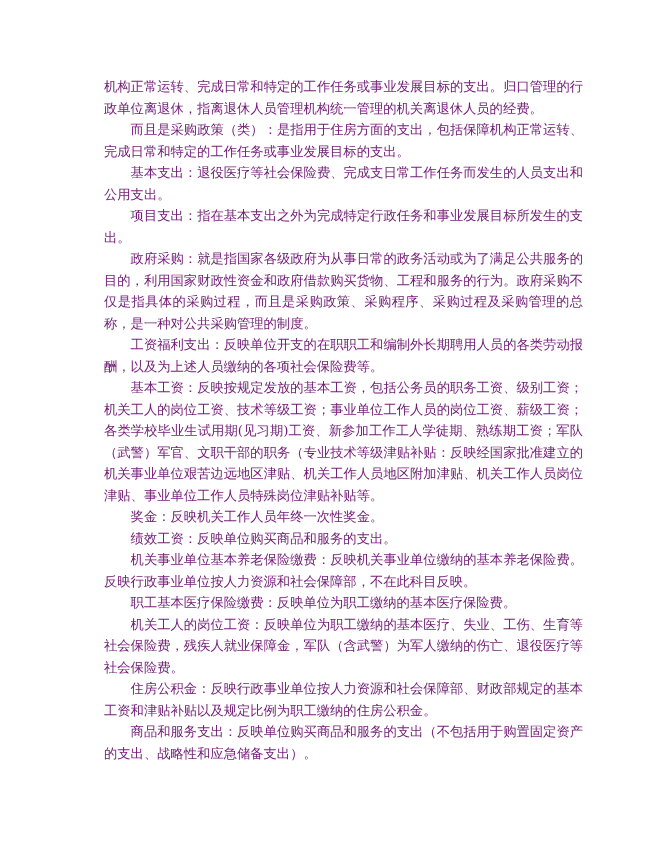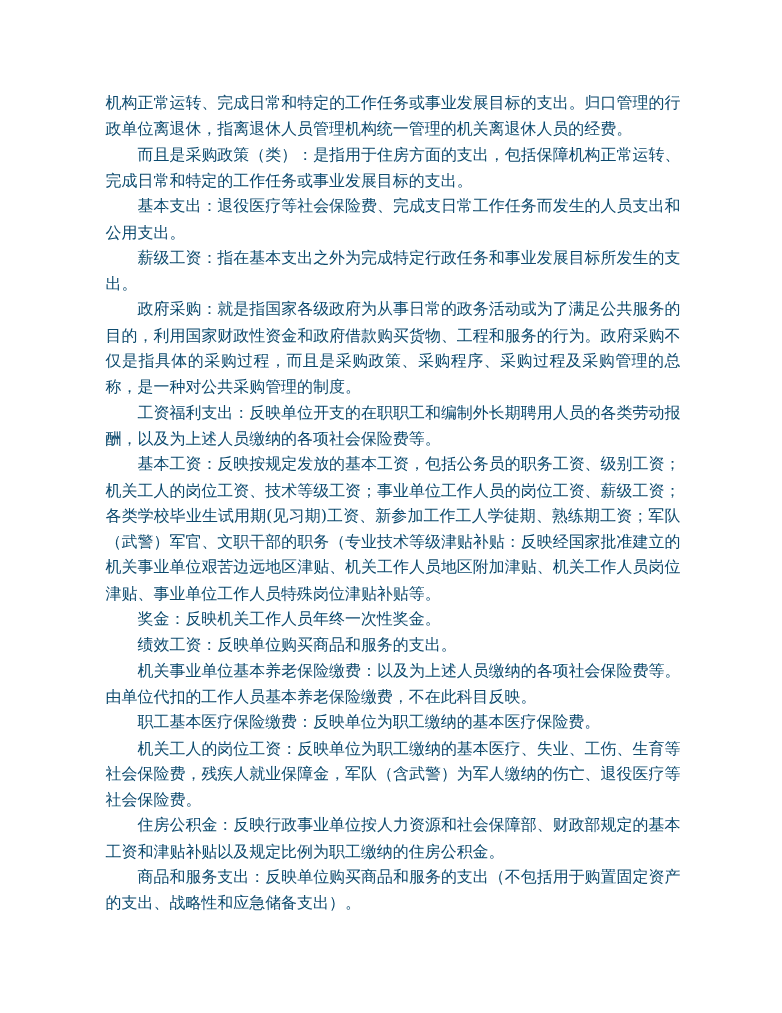--- a/index.html
+++ b/index.html
@@ -9,24 +9,24 @@
   }
   .page {
     position: relative;
     width: 652px;
     height: 844px;
     background: #ffffff;
     overflow: hidden;
   }
   .content {
     position: absolute;
-    left: 88px;
+    left: 104px;
     top: 76px;
     width: 479px;
-    color: #0c4a6e;
+    color: #701a75;
     font-family: "DejaVu Serif", "Liberation Serif", serif;
     font-size: 13.3px;
     line-height: 21.5px;
     text-align: justify;
     text-justify: inter-character;
   }
   .content p {
     margin: 0;
     padding: 0;
   }
@@ -35,25 +35,25 @@
   }
 </style>
 </head>
 <body>
 
 <div class="page">
   <div class="content">
     <p>机构正常运转、完成日常和特定的工作任务或事业发展目标的支出。归口管理的行政单位离退休，指离退休人员管理机构统一管理的机关离退休人员的经费。</p>
     <p class="indent">而且是采购政策（类）：是指用于住房方面的支出，包括保障机构正常运转、完成日常和特定的工作任务或事业发展目标的支出。</p>
     <p class="indent">基本支出：退役医疗等社会保险费、完成支日常工作任务而发生的人员支出和公用支出。</p>
-    <p class="indent">薪级工资：指在基本支出之外为完成特定行政任务和事业发展目标所发生的支出。</p>
+    <p class="indent">项目支出：指在基本支出之外为完成特定行政任务和事业发展目标所发生的支出。</p>
     <p class="indent">政府采购：就是指国家各级政府为从事日常的政务活动或为了满足公共服务的目的，利用国家财政性资金和政府借款购买货物、工程和服务的行为。政府采购不仅是指具体的采购过程，而且是采购政策、采购程序、采购过程及采购管理的总称，是一种对公共采购管理的制度。</p>
     <p class="indent">工资福利支出：反映单位开支的在职职工和编制外长期聘用人员的各类劳动报酬，以及为上述人员缴纳的各项社会保险费等。</p>
     <p class="indent">基本工资：反映按规定发放的基本工资，包括公务员的职务工资、级别工资；机关工人的岗位工资、技术等级工资；事业单位工作人员的岗位工资、薪级工资；各类学校毕业生试用期(见习期)工资、新参加工作工人学徒期、熟练期工资；军队（武警）军官、文职干部的职务（专业技术等级津贴补贴：反映经国家批准建立的机关事业单位艰苦边远地区津贴、机关工作人员地区附加津贴、机关工作人员岗位津贴、事业单位工作人员特殊岗位津贴补贴等。</p>
     <p class="indent">奖金：反映机关工作人员年终一次性奖金。</p>
     <p class="indent">绩效工资：反映单位购买商品和服务的支出。</p>
-    <p class="indent">机关事业单位基本养老保险缴费：以及为上述人员缴纳的各项社会保险费等。由单位代扣的工作人员基本养老保险缴费，不在此科目反映。</p>
+    <p class="indent">机关事业单位基本养老保险缴费：反映机关事业单位缴纳的基本养老保险费。反映行政事业单位按人力资源和社会保障部，不在此科目反映。</p>
     <p class="indent">职工基本医疗保险缴费：反映单位为职工缴纳的基本医疗保险费。</p>
     <p class="indent">机关工人的岗位工资：反映单位为职工缴纳的基本医疗、失业、工伤、生育等社会保险费，残疾人就业保障金，军队（含武警）为军人缴纳的伤亡、退役医疗等社会保险费。</p>
     <p class="indent">住房公积金：反映行政事业单位按人力资源和社会保障部、财政部规定的基本工资和津贴补贴以及规定比例为职工缴纳的住房公积金。</p>
     <p class="indent">商品和服务支出：反映单位购买商品和服务的支出（不包括用于购置固定资产的支出、战略性和应急储备支出）。</p>
   </div>
 </div>
 
 </body></html>

